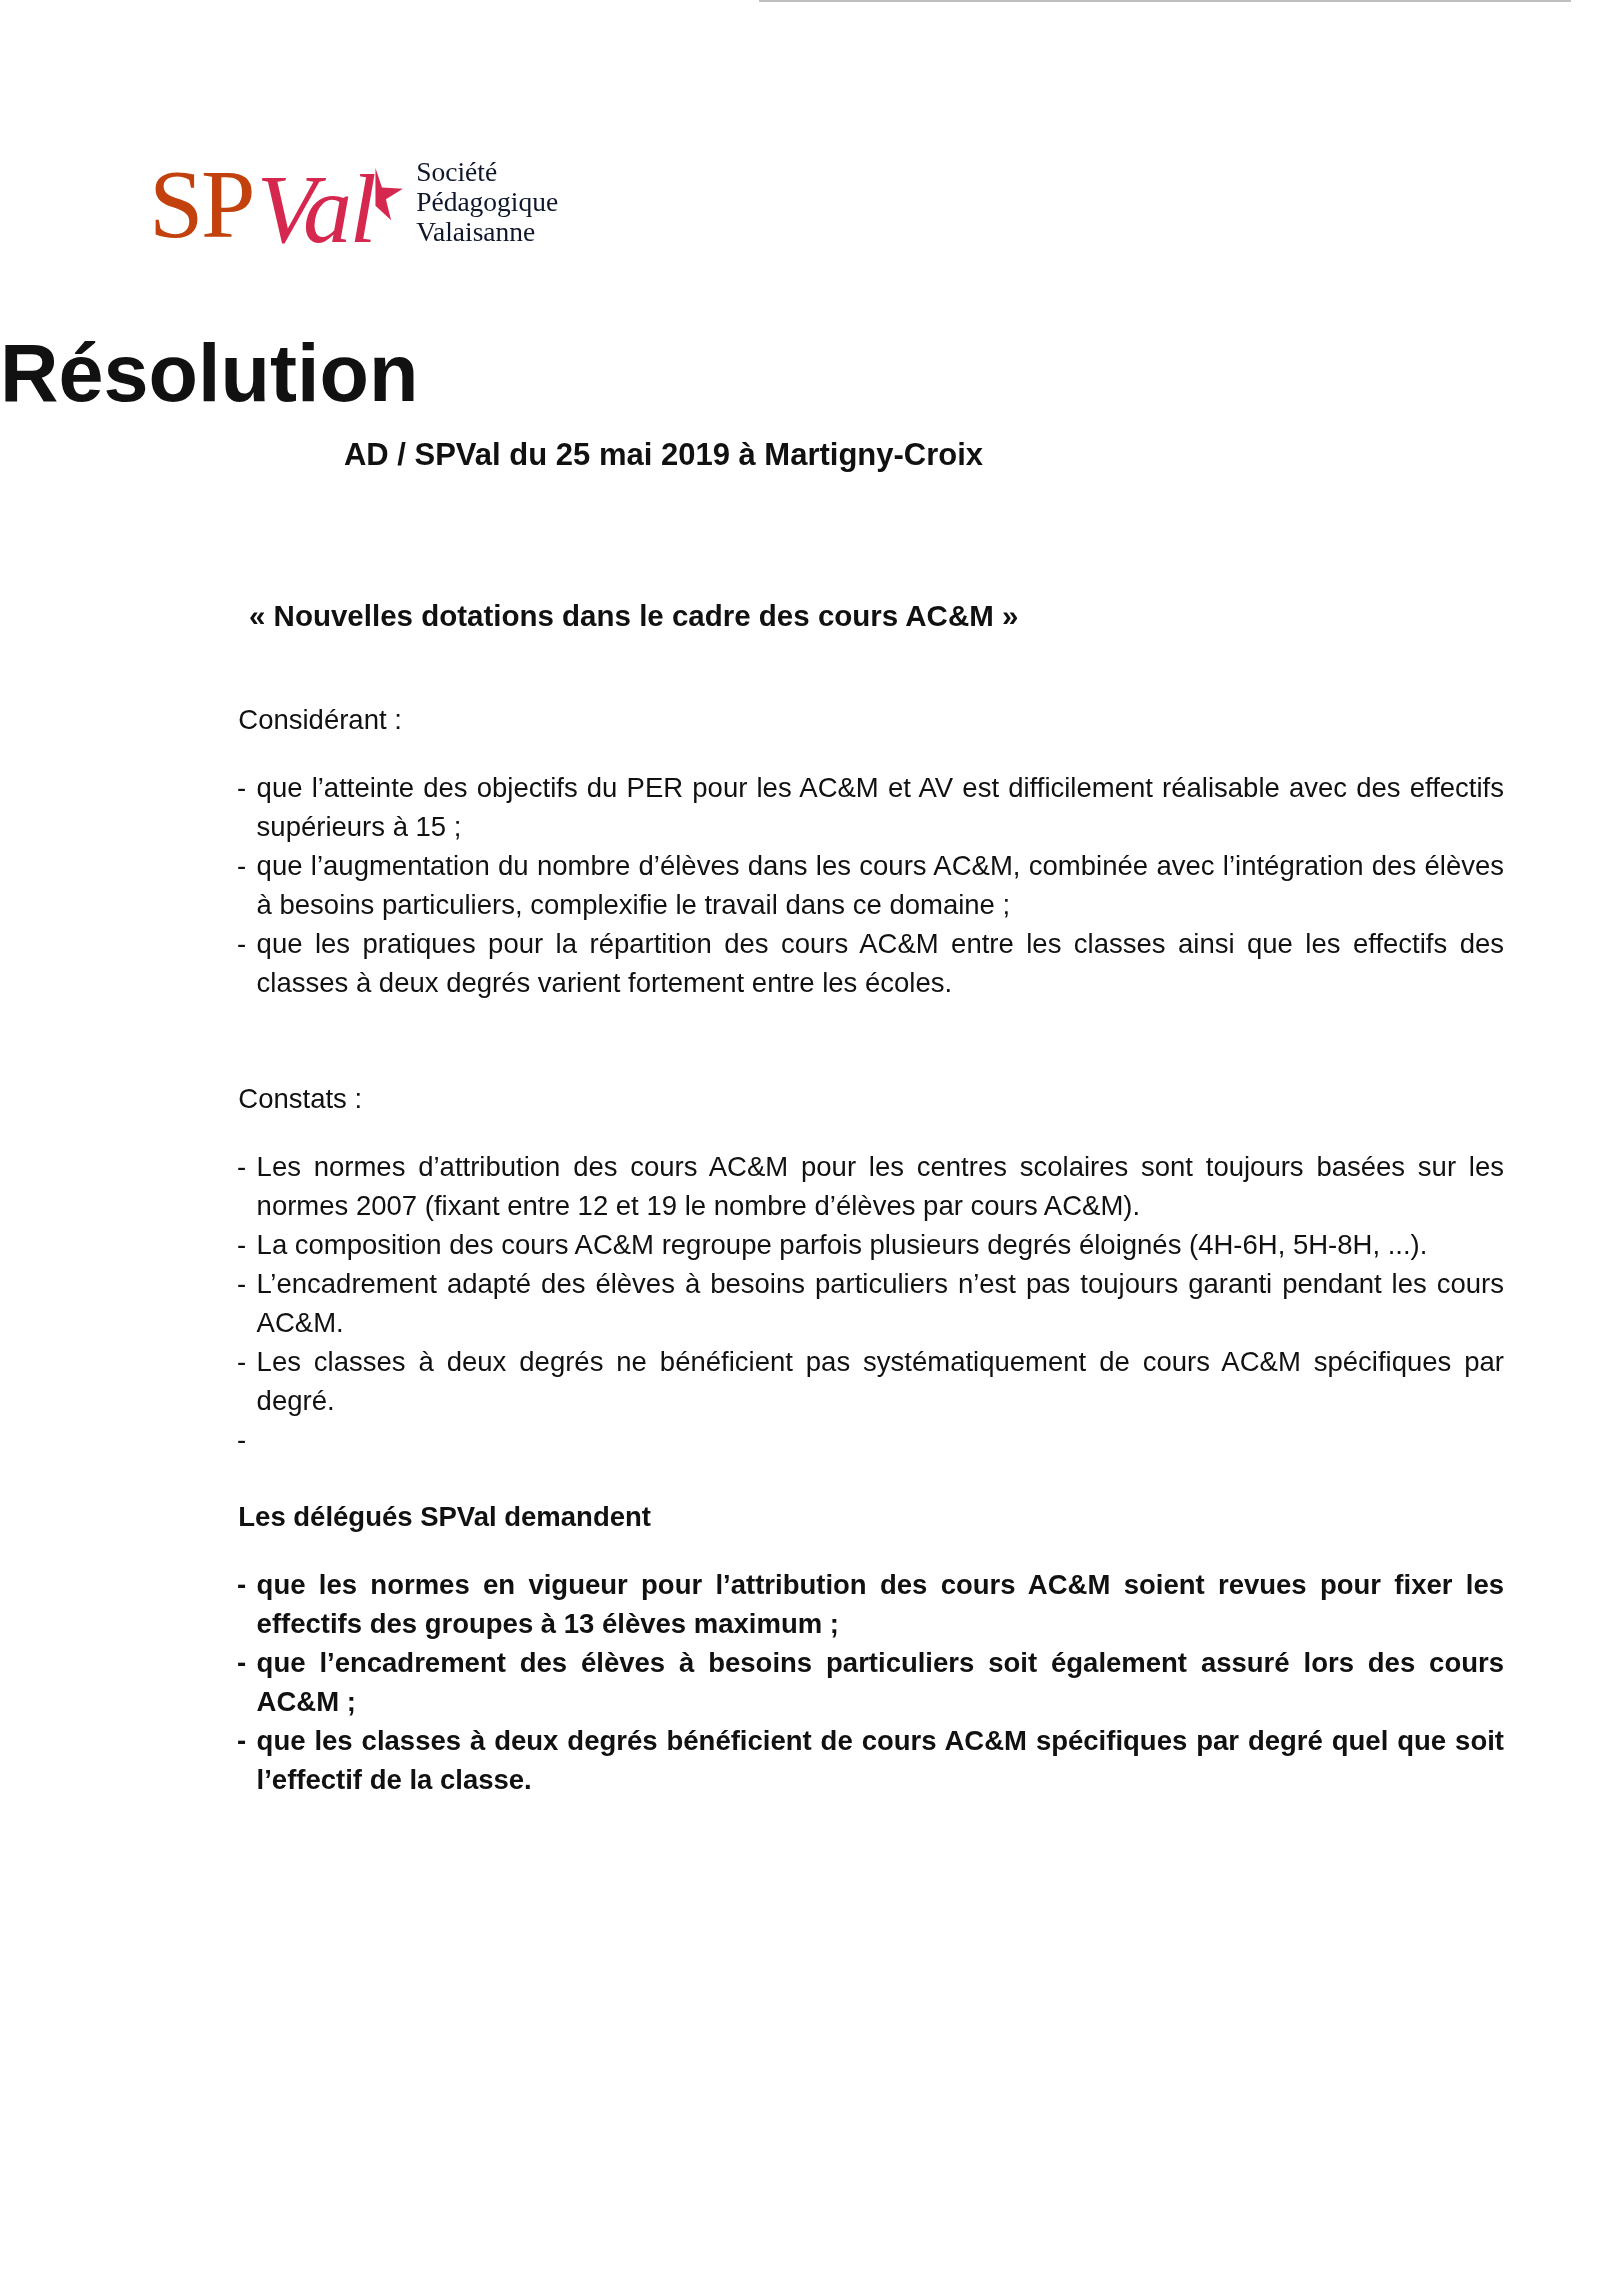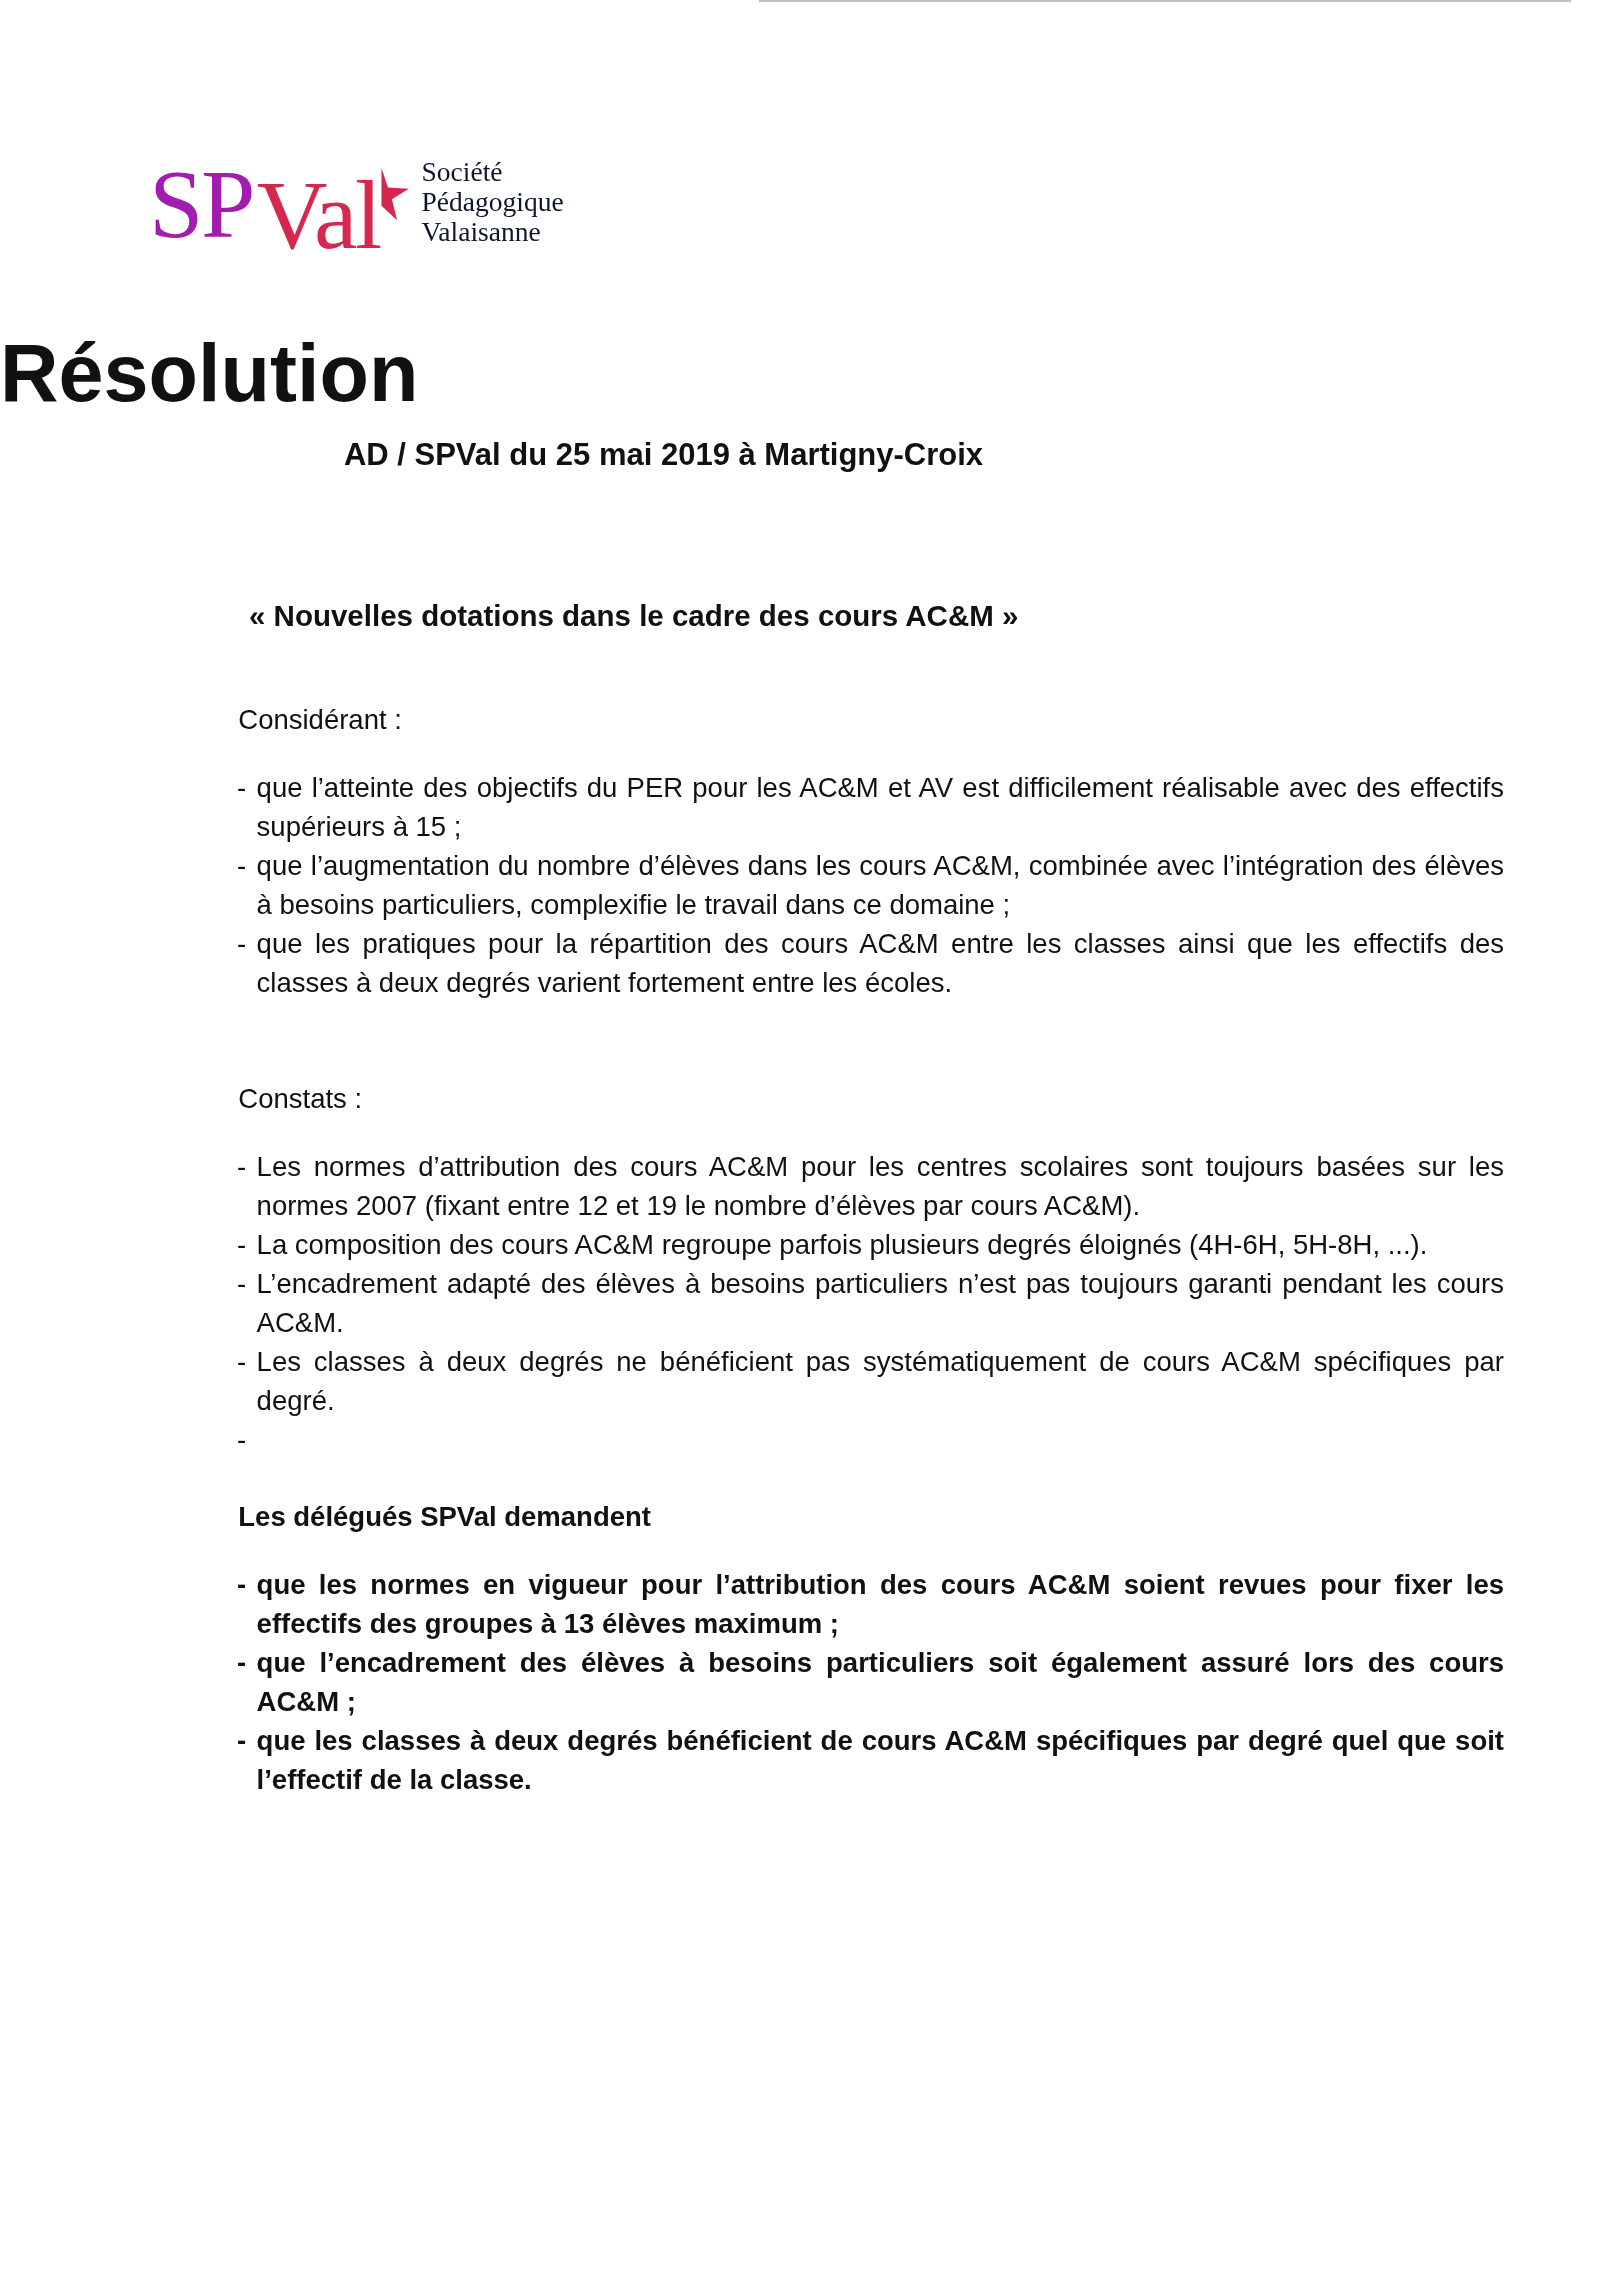--- a/index.html
+++ b/index.html
@@ -25,32 +25,33 @@
     left: 149px;
     top: 154px;
     height: 105px;
     display: flex;
     align-items: flex-start;
   }
   .logo-sp {
     font-family: "Liberation Serif", serif;
     font-size: 98px;
     line-height: 98px;
-    color: #a21caf;
+    color: #c2410c;
     letter-spacing: -2.6px;
     margin-top: 1.3px;
   }
   .logo-val {
     font-family: "Liberation Serif", serif;
     font-size: 98px;
     line-height: 98px;
     color: #d6284e;
     letter-spacing: -2.6px;
     margin-left: 3.9px;
-    margin-top: 12px;
+    margin-top: 6px;
+    font-style: italic;
   }
   .logo-star {
     width: 29px;
     height: 60px;
     margin-left: 0px;
     margin-top: 14.4px;
   }
   .logo-sub {
     margin-left: 13px;
     margin-top: 2.6px;

